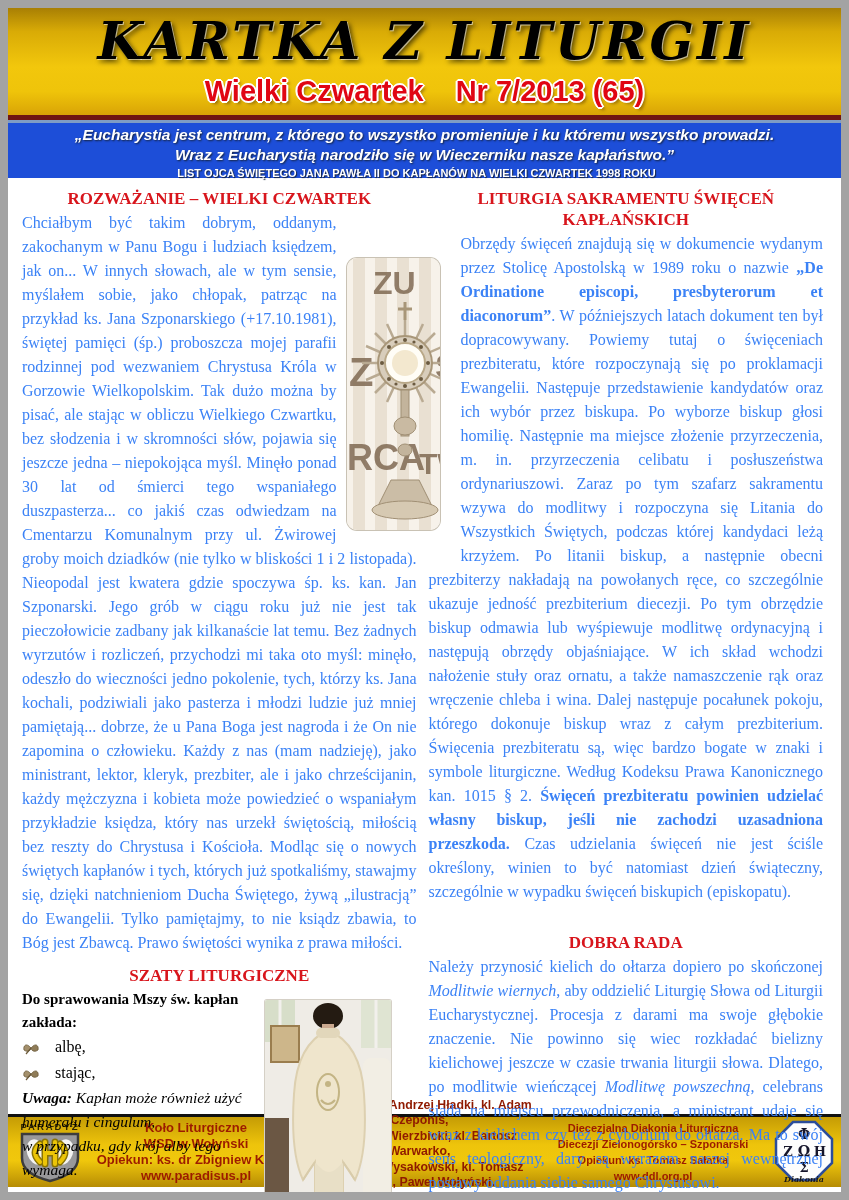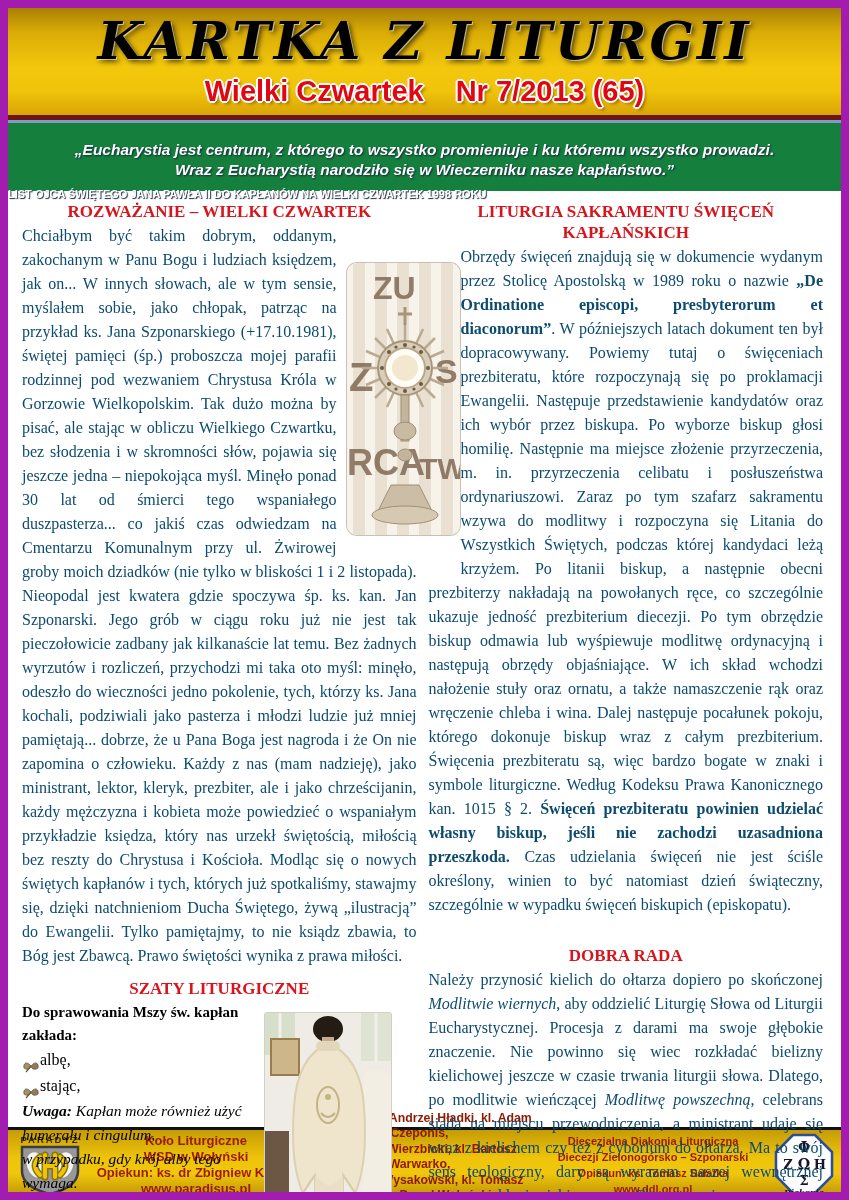--- a/index.html
+++ b/index.html
@@ -1,50 +1,50 @@
 <!DOCTYPE html>
 <html><head>
 <meta charset="utf-8">
 <style>
   html,body{margin:0;padding:0;background:#222;}
-  .page{width:849px;height:1200px;box-sizing:border-box;border:8px solid #a21caf;background:#fff;
+  .page{width:849px;height:1200px;box-sizing:border-box;border:8px solid #a3a3a3;background:#fff;
         position:relative;overflow:hidden;font-family:"Liberation Serif",serif;}
   
   .header{height:107px;background:linear-gradient(180deg,#a87f04 0%,#d9ab06 22%,#f2c70c 55%,#efc40a 78%,#d9a406 100%);
           text-align:center;}
   .masthead{font-family:"DejaVu Serif",serif;font-style:italic;font-weight:bold;font-size:52px;line-height:66px;
             color:#000;letter-spacing:3px;
             text-shadow:1px 1px 0 rgba(255,255,255,.55),3px 3px 5px rgba(0,0,0,.6);}
   .subtitle{font-family:"Liberation Sans",sans-serif;font-weight:bold;font-size:29px;line-height:34px;color:#e00613;
             display:flex;justify-content:center;gap:32px;
             text-shadow:-2px 0 0 #fff,2px 0 0 #fff,0 -2px 0 #fff,0 2px 0 #fff,-1px -1px 0 #fff,1px -1px 0 #fff,
                         -1px 1px 0 #fff,1px 1px 0 #fff,3px 3px 3px rgba(70,35,0,.45);}
   .sep{height:5px;background:#6f1612;}
   
-  .quote{height:71px;background:#15803d;border-top:3px solid #7f9cc4;box-sizing:border-box;color:#fff;
-         font-family:"Liberation Sans",sans-serif;font-weight:bold;font-style:italic;text-align:center;padding-top:17px;}
+  .quote{height:58px;background:#1d4ed8;border-top:3px solid #7f9cc4;box-sizing:border-box;color:#fff;
+         font-family:"Liberation Sans",sans-serif;font-weight:bold;font-style:italic;text-align:center;padding-top:2px;}
   .quote .l{font-size:15.5px;line-height:20px;text-shadow:1px 1px 2px #16233a;}
-  .quote .attr{font-style:normal;font-size:11px;line-height:14px;text-align:left;padding-right:16px;margin-top:7px;
+  .quote .attr{font-style:normal;font-size:11px;line-height:14px;text-align:center;padding-right:16px;margin-top:1px;
                text-shadow:1px 1px 1px #16233a;}
   
   .content{height:936px;box-sizing:border-box;position:relative;padding:10px 18px 0 14px;display:flex;gap:12px;}
   .col{flex:1;min-width:0;}
   h3.red{color:#d8151c;font-size:17px;font-weight:bold;text-align:center;margin:0 0 2px;line-height:21px;
          font-family:"Liberation Serif",serif;}
-  p.body{font-size:16px;line-height:24px;text-align:justify;margin:0;color:#0c4a6e;}
+  p.body{font-size:16px;line-height:24px;text-align:justify;margin:0;color:#3b82f6;}
   p.body b{font-weight:bold;}
   p.body i{font-style:italic;}
   .spacer-left{float:right;width:80px;height:276px;margin-top:38px;}
   .spacer-right{float:left;width:32px;height:276px;margin-top:38px;}
-  .monstrance-box{position:absolute;left:339px;top:72px;width:113px;height:272px;border-radius:10px;overflow:hidden;
+  .monstrance-box{position:absolute;left:339px;top:80px;width:93px;height:272px;border-radius:10px;overflow:hidden;
                   box-shadow:0 0 0 1px #c9c2b4;}
   
   .szaty{margin-top:10px;}
   .list-title{font-weight:bold;font-size:15px;line-height:23px;margin:0;}
-  .li-row{display:flex;align-items:flex-end;line-height:26px;font-size:16px;}
+  .li-row{display:flex;align-items:center;gap:15px;line-height:26px;font-size:16px;}
   .li-ico{width:18px;height:15px;flex:0 0 18px;}
   .note{font-style:italic;font-size:15.5px;line-height:24px;margin:0;}
   .note .lbl{font-weight:bold;}
   .priest-float{float:right;width:126px;height:260px;margin:12px 26px 4px 10px;border-radius:2px;overflow:hidden;
                 box-shadow:0 0 0 1px #d5d0c6;}
   
   .prayer{margin:10px -4px 0 -6px;background:#fbd9ae;border:2px solid #cf5b2e;border-radius:3px;padding:2px 10px 8px;}
   
   .footsep{height:3px;background:#111;}
   .footer{height:70px;background:linear-gradient(180deg,#c59c05 0%,#eec40b 40%,#f0c70c 62%,#b68c04 100%);

